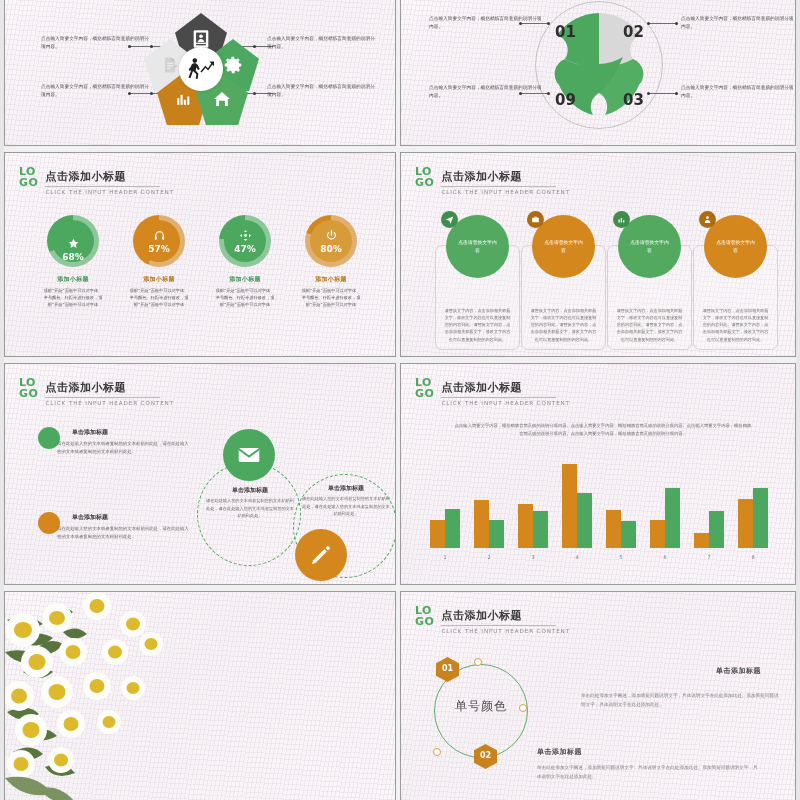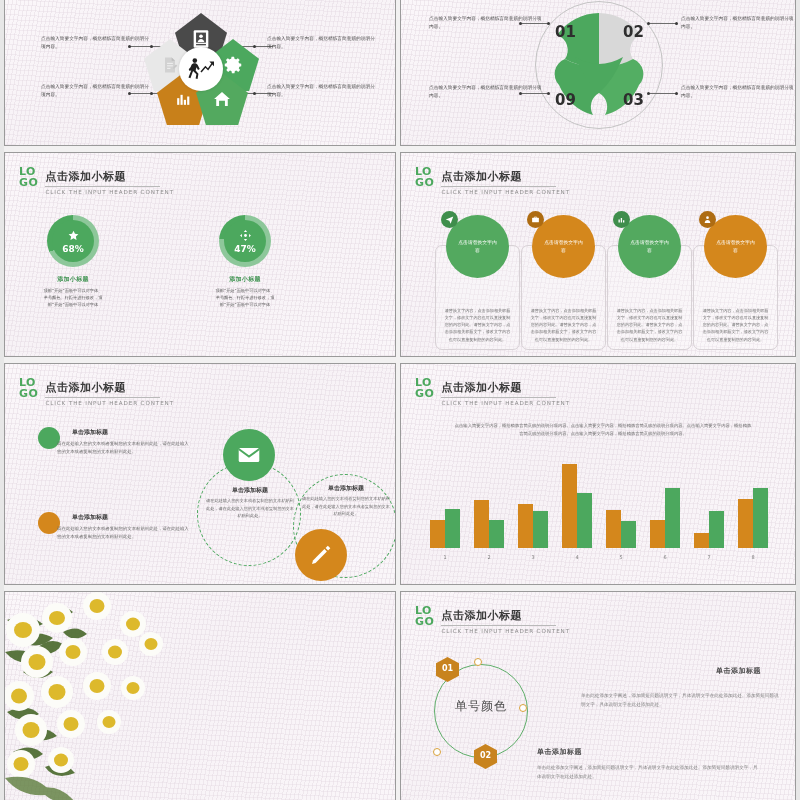--- a/index.html
+++ b/index.html
@@ -307,47 +307,76 @@
       </div>
       <div class="txts">
         <span class="cn">点击添加小标题</span>
         <span class="en">CLICK THE INPUT HEADER CONTENT</span>
       </div>
     </div>
 
     <div class="stat" style="left:37px;top:62px;">
       <div class="donut">
         <div class="outer" style="background:conic-gradient(#8DC79A 0deg 245deg,#4CA85E 245deg 360deg);"></div>
-        <div class="inner" style="background:#4CA85E;">
+        <div class="inner" style="background:#4CA85E;justify-content:flex-end;">
           <svg width="13" height="13" viewBox="0 0 24 24">
             <path d="M12 3l2.7 5.8 6.3.8-4.6 4.4 1.2 6.3L12 17.2 6.4 20.3l1.2-6.3L3 9.6l6.3-.8z" fill="#fff"></path>
           </svg>
           <div class="pct">68%</div>
         </div>
       </div>
       <div class="st-title" style="color:#3E9250;">添加小标题</div>
       <div class="st-body">顶部“开始”面板中可以对字体、单号颜色、行距等进行修改，顶部“开始”面板中可以对字体</div>
     </div>
 
+    <div class="stat" style="left:123px;top:62px;">
+      <div class="donut">
+        <div class="outer" style="background:conic-gradient(#E0B070 0deg 205deg,#D4871C 205deg 360deg);"></div>
+        <div class="inner" style="background:#D4871C;">
+          <svg width="13" height="13" viewBox="0 0 24 24">
+            <path d="M5 15v-3a7 7 0 0 1 14 0v3" stroke="#fff" stroke-width="2.2" fill="none"></path>
+            <rect x="3.4" y="13.6" width="3.8" height="6.2" rx="1.6" fill="#fff"></rect>
+            <rect x="16.8" y="13.6" width="3.8" height="6.2" rx="1.6" fill="#fff"></rect>
+          </svg>
+          <div class="pct">57%</div>
+        </div>
+      </div>
+      <div class="st-title" style="color:#B3720F;">添加小标题</div>
+      <div class="st-body">顶部“开始”面板中可以对字体、单号颜色、行距等进行修改，顶部“开始”面板中可以对字体</div>
+    </div>
 
     <div class="stat" style="left:209px;top:62px;">
       <div class="donut">
         <div class="outer" style="background:conic-gradient(#8DC79A 0deg 274deg,#4CA85E 274deg 360deg);"></div>
         <div class="inner" style="background:#4CA85E;">
           <svg width="13" height="13" viewBox="0 0 24 24">
             <path d="M12 2l3 3.4H9zM12 22l-3-3.4h6zM2 12l3.4-3v6zM22 12l-3.4 3v-6z" fill="#fff"></path>
             <circle cx="12" cy="12" r="2.6" fill="#fff"></circle>
           </svg>
           <div class="pct">47%</div>
         </div>
       </div>
       <div class="st-title" style="color:#3E9250;">添加小标题</div>
       <div class="st-body">顶部“开始”面板中可以对字体、单号颜色、行距等进行修改，顶部“开始”面板中可以对字体</div>
     </div>
 
+    <div class="stat" style="left:295px;top:62px;">
+      <div class="donut">
+        <div class="outer" style="background:conic-gradient(#E0B070 0deg 288deg,#D4871C 288deg 360deg);"></div>
+        <div class="inner" style="background:#D89B3A;">
+          <svg width="13" height="13" viewBox="0 0 24 24">
+            <path d="M12 3v8" stroke="#fff" stroke-width="2.4" fill="none" stroke-linecap="round"></path>
+            <path d="M7 6.5a7 7 0 1 0 10 0" stroke="#fff" stroke-width="2.2" fill="none" stroke-linecap="round"></path>
+          </svg>
+          <div class="pct">80%</div>
+        </div>
+      </div>
+      <div class="st-title" style="color:#B3720F;">添加小标题</div>
+      <div class="st-body">顶部“开始”面板中可以对字体、单号颜色、行距等进行修改，顶部“开始”面板中可以对字体</div>
+    </div>
   </div>
 
   <div class="panel p4">
     <div class="hdr">
       <div class="logo">
         <div>LO</div>
         <div>GO</div>
       </div>
       <div class="txts">
         <span class="cn">点击添加小标题</span>

